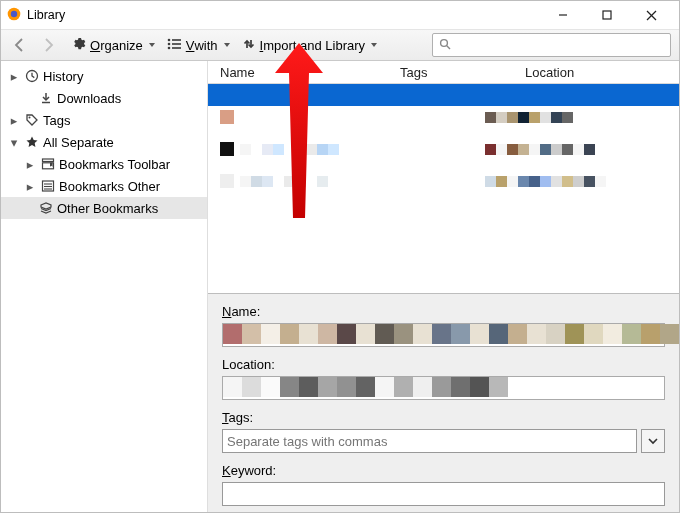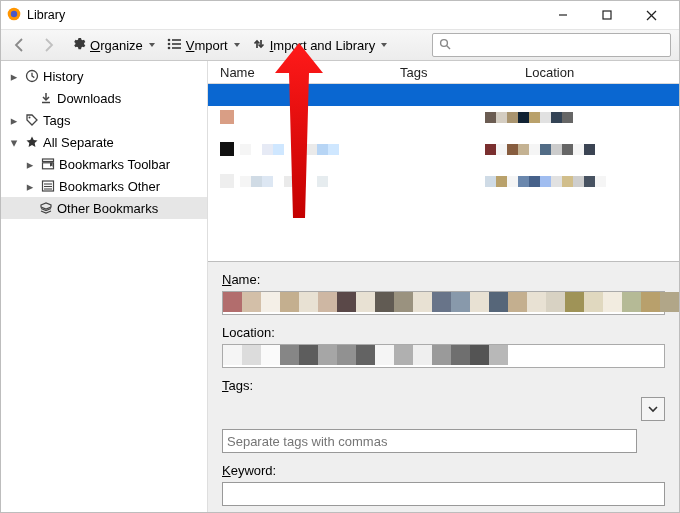--- a/index.html
+++ b/index.html
@@ -44,21 +44,21 @@
   
   .details{border-top:1px solid #bdbdbd;background:#efefef;padding:10px 14px 8px 14px;font-size:13px;}
   .details .fld{display:flex;flex-direction:column;margin-bottom:10px;}
   .details .fld label{font-size:13px;margin-bottom:4px;}
   .details .fld label u{text-decoration:underline;}
   .details input.plain{height:20px;border:1px solid #999;padding:1px 4px;font:inherit;background:#fff;}
   .field-swatch{height:22px;border:1px solid #aaa;background:#fff;padding:0;display:flex;}
   .field-swatch .mosaic{height:100%;}
   .field-swatch .spacer{flex:1;}
   .tagsrow{display:flex;gap:0;}
-  .tagsrow input{flex:1;margin-top:32px;}
+  .tagsrow input{flex:1;}
   .tagsrow .ddbtn{width:22px;height:22px;border:1px solid #999;display:flex;align-items:center;justify-content:center;background:#f5f5f5;margin-left:4px;}
   
   .arrow{position:absolute;left:268px;top:42px;pointer-events:none;}
   .swatch{width:14px;height:14px;display:inline-block;}
 </style>
 </head>
 <body>
 
 <div class="window">
 
@@ -114,21 +114,21 @@
       <span><svg width="15" height="12" viewBox="0 0 15 12">
             <g fill="#3a3a3a">
               <circle cx="2" cy="2" r="1.3"></circle>
               <rect x="5" y="1.2" width="9" height="1.6"></rect>
               <circle cx="2" cy="6" r="1.3"></circle>
               <rect x="5" y="5.2" width="9" height="1.6"></rect>
               <circle cx="2" cy="10" r="1.3"></circle>
               <rect x="5" y="9.2" width="9" height="1.6"></rect>
             </g>
           </svg></span>
-      <span class="label"><u>V</u><span>mport</span></span>
+      <span class="label"><u>V</u><span>with</span></span>
       <span class="caret"></span>
     </div>
 
     <div class="tb-item">
       <span><svg width="14" height="14" viewBox="0 0 14 14">
             <g fill="none" stroke="#3a3a3a" stroke-width="1.7">
               <path d="M5 11 V4"></path>
               <path d="M2.5 6.5 L5 4 L7.5 6.5"></path>
               <path d="M9 3 V10"></path>
               <path d="M6.5 7.5 L9 10 L11.5 7.5"></path>

